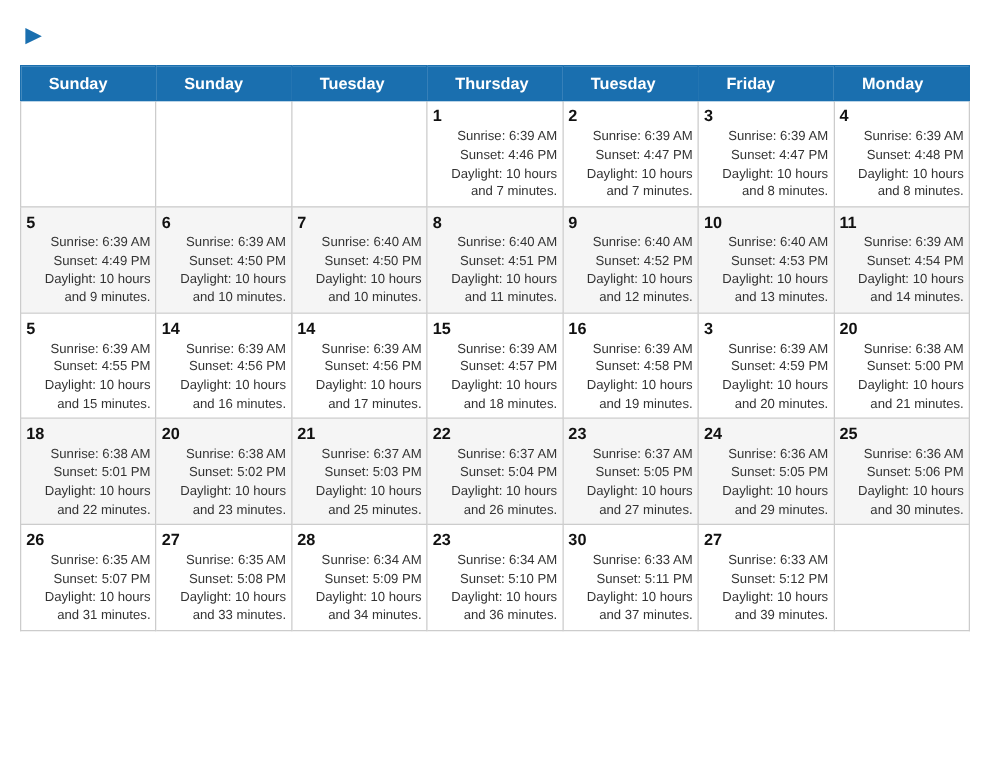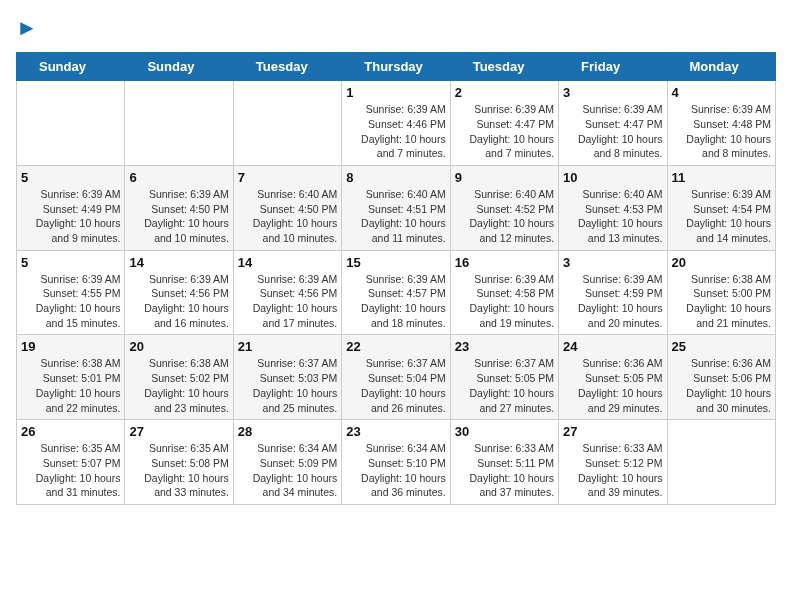--- a/index.html
+++ b/index.html
@@ -227,21 +227,21 @@
         </td>
         <td>
           <div class="day-num">20</div>
           <div class="day-info" style="white-space: pre-line;">Sunrise: 6:38 AM
 Sunset: 5:00 PM
 Daylight: 10 hours and 21 minutes.</div>
         </td>
       </tr>
       <tr>
         <td>
-          <div class="day-num">19</div>
+          <div class="day-num">18</div>
           <div class="day-info" style="white-space: pre-line;">Sunrise: 6:38 AM
 Sunset: 5:01 PM
 Daylight: 10 hours and 22 minutes.</div>
         </td>
         <td>
           <div class="day-num">20</div>
           <div class="day-info" style="white-space: pre-line;">Sunrise: 6:38 AM
 Sunset: 5:02 PM
 Daylight: 10 hours and 23 minutes.</div>
         </td>

